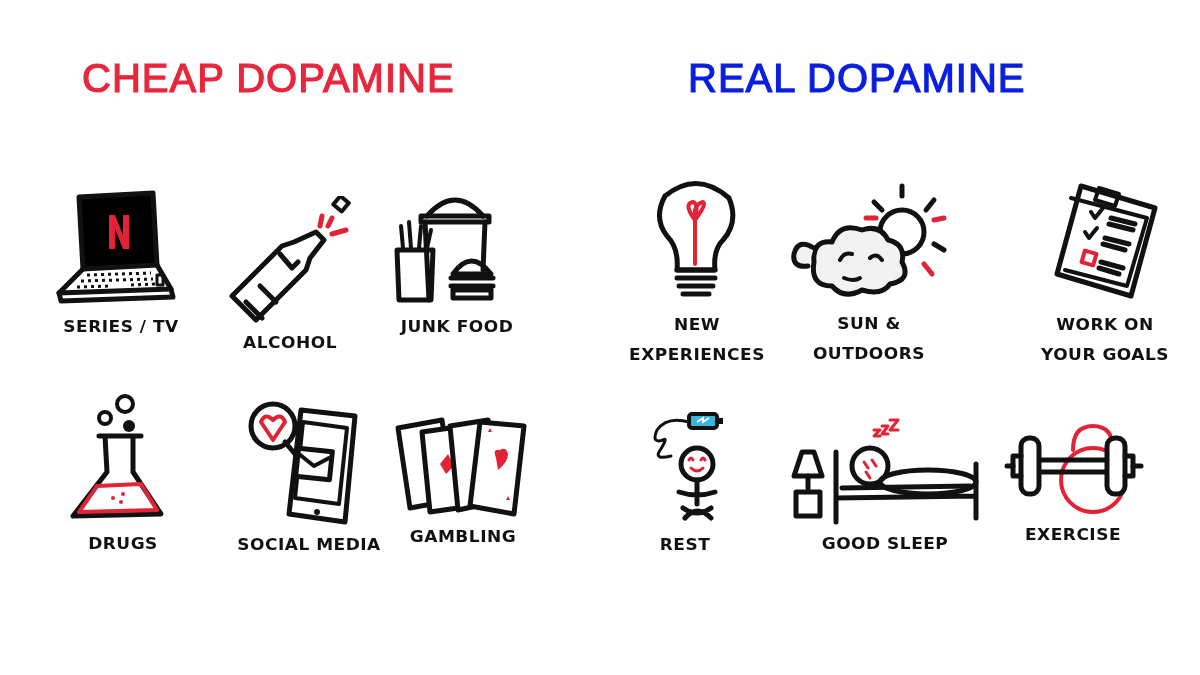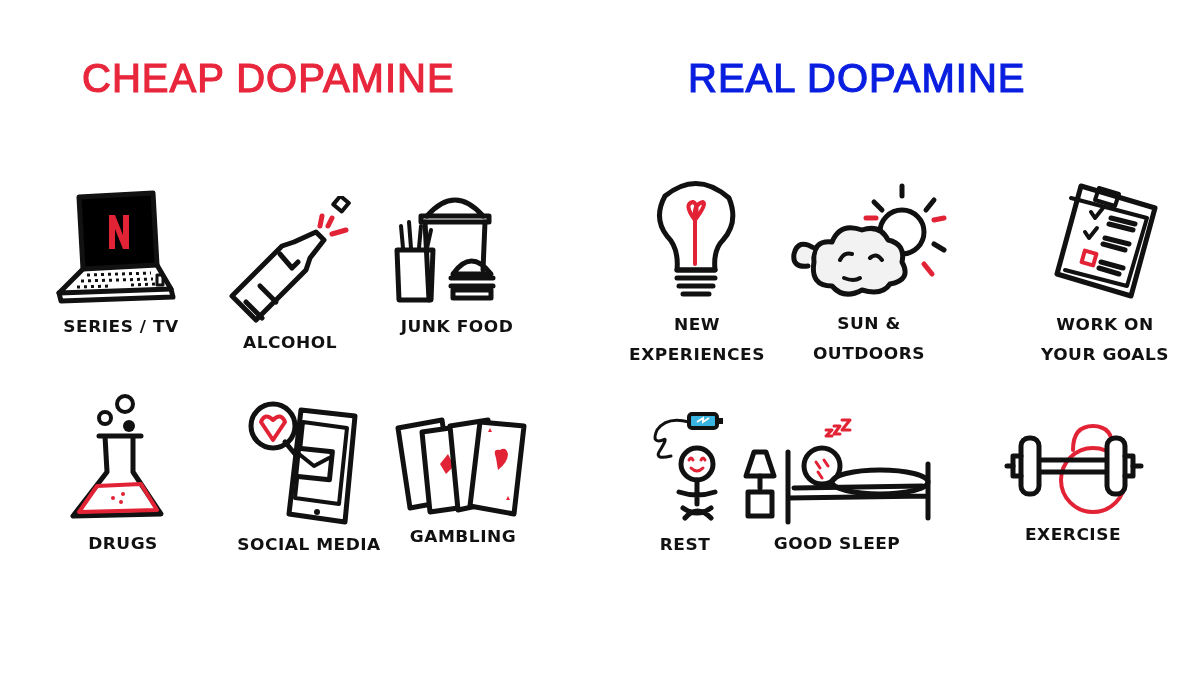--- a/index.html
+++ b/index.html
@@ -159,21 +159,21 @@
     <path d="M82 14 L88 10 L88 14 L94 10" stroke="#fff" stroke-width="2" fill="none"></path>
     <path class="stroke" d="M74 14 Q52 8 42 22 Q36 36 48 32 Q54 28 44 44 Q40 52 56 48" style="stroke-width:3"></path>
     <circle cx="82" cy="56" r="16" class="stroke"></circle>
     <path class="stroke red" d="M74 52 Q76 48 78 52 M86 52 Q88 48 90 52" style="stroke-width:3"></path>
     <path class="stroke red" d="M76 60 Q82 66 88 60" style="stroke-width:3"></path>
     <path class="stroke" d="M82 72 L82 96 M64 84 Q82 90 100 84 M70 110 Q82 96 96 110 M68 100 Q82 110 96 100"></path>
   </svg>
   <div class="label">REST</div>
 </div>
 
-<div class="item" style="left:732px; top:412px;">
+<div class="item" style="left:780px; top:412px;">
   <svg width="200" height="115" viewBox="0 0 200 115">
     <path class="stroke" d="M14 64 L22 40 L34 40 L42 64 Z"></path>
     <path class="stroke" d="M28 64 L28 76"></path>
     <path class="stroke" d="M16 80 L40 80 L40 104 L16 104 Z"></path>
     <path class="stroke" d="M56 40 L56 110 M196 52 L196 106 M56 86 L196 84"></path>
     <ellipse cx="148" cy="70" rx="48" ry="12" class="stroke"></ellipse>
     <circle cx="90" cy="54" r="18" class="stroke"></circle>
     <path class="stroke" d="M62 76 L190 74"></path>
     <path class="stroke red" d="M84 50 L88 56 M92 48 L96 54 M86 60 L90 66" style="stroke-width:3"></path>
     <path class="stroke red" d="M94 18 L100 18 L94 24 L100 24 M102 14 L108 14 L102 22 L108 22 M110 8 L118 8 L110 18 L118 18" style="stroke-width:3"></path>

